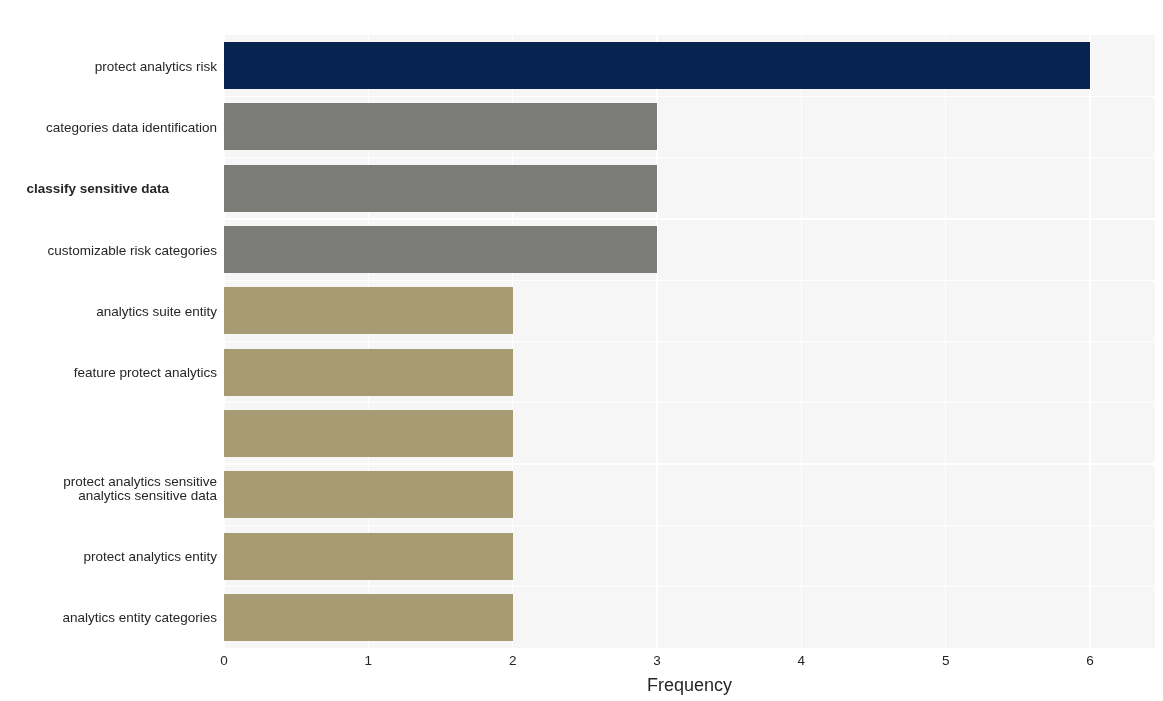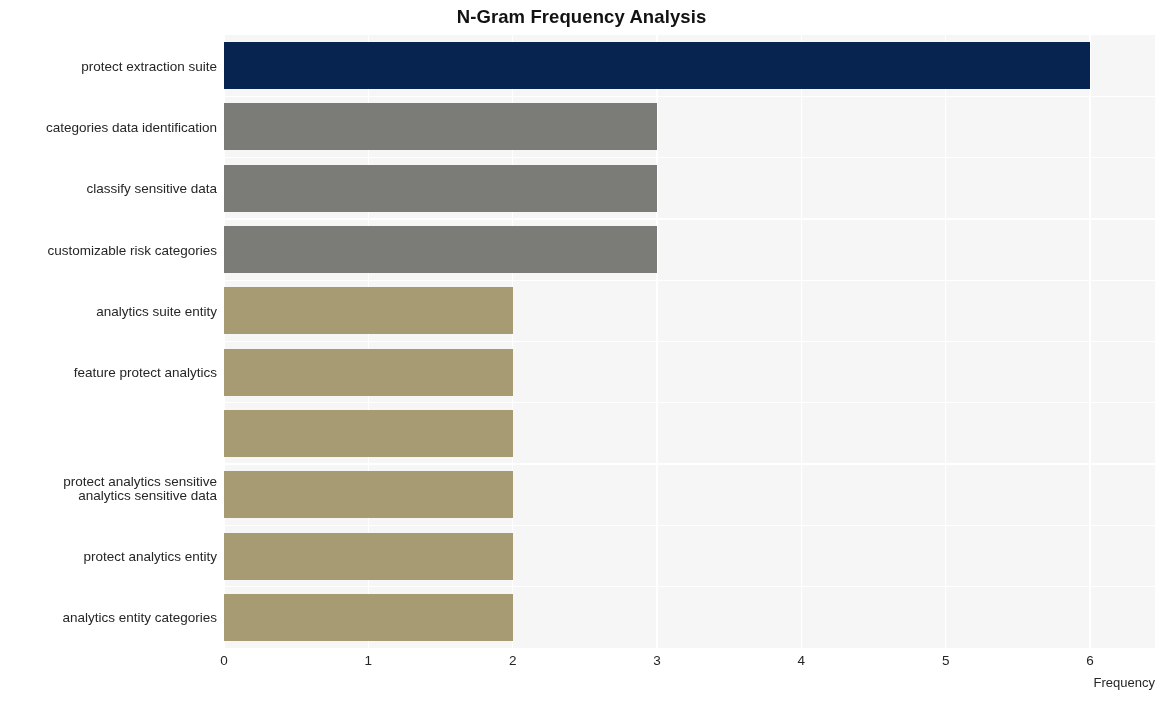--- a/index.html
+++ b/index.html
@@ -83,31 +83,30 @@
     font-size: 13.5px;
     color: #262626;
     transform: translateX(-50%);
     white-space: nowrap;
   }
   #xaxis-label {
     position: absolute;
     left: 224px;
     top: 675px;
     width: 931px;
-    text-align: right;
-    font-size: 13px;
+    text-align: center;
+    font-size: 18px;
     color: #262626;
   }
 </style>
 </head>
 <body>
 
 <div id="figure">
 
-  <div id="chart-title">N-Gram Frequency Analysis</div>
 
   <div id="plot-area">
     <div id="gridlines-v">
         <div class="gridline-v" style="left: -0.65px;"></div>
         <div class="gridline-v" style="left: 143.691px;"></div>
         <div class="gridline-v" style="left: 288.032px;"></div>
         <div class="gridline-v" style="left: 432.373px;"></div>
         <div class="gridline-v" style="left: 576.714px;"></div>
         <div class="gridline-v" style="left: 721.055px;"></div>
         <div class="gridline-v" style="left: 865.397px;"></div>
@@ -131,23 +130,23 @@
         <div class="bar" title="analytics suite enable: 2" style="width: 288.682px; height: 47px; top: 252.35px; background: rgb(166, 155, 114);"></div>
         <div class="bar" title="feature protect analytics: 2" style="width: 288.682px; height: 47px; top: 313.65px; background: rgb(166, 155, 114);"></div>
         <div class="bar" title="protect analytics sensitive: 2" style="width: 288.682px; height: 47px; top: 374.95px; background: rgb(166, 155, 114);"></div>
         <div class="bar" title="analytics sensitive data: 2" style="width: 288.682px; height: 47px; top: 436.25px; background: rgb(166, 155, 114);"></div>
         <div class="bar" title="protect analytics entity: 2" style="width: 288.682px; height: 47px; top: 497.55px; background: rgb(166, 155, 114);"></div>
         <div class="bar" title="analytics entity extraction: 2" style="width: 288.682px; height: 47px; top: 558.85px; background: rgb(166, 155, 114);"></div>
       </div>
   </div>
 
   <div id="ytick-layer">
-      <div class="ytick-inner" style="top: 65.65px; right: 946px;">protect extraction suite</div>
+      <div class="ytick-inner" style="top: 65.65px; right: 946px;">protect analytics risk</div>
       <div class="ytick-inner" style="top: 126.95px; right: 946px;">categories data identification</div>
-      <div class="ytick-inner" style="top: 188.25px; right: 946px;">classify sensitive data</div>
+      <div class="ytick-inner" style="top: 188.25px; right: 994px; font-weight: bold;">classify sensitive data</div>
       <div class="ytick-inner" style="top: 249.55px; right: 946px;">customizable risk categories</div>
       <div class="ytick-inner" style="top: 310.85px; right: 946px;">analytics suite entity</div>
       <div class="ytick-inner" style="top: 372.15px; right: 946px;">feature protect analytics</div>
       <div class="ytick-inner" style="top: 433.45px; right: 946px; margin-top: 48px;">protect analytics sensitive</div>
       <div class="ytick-inner" style="top: 494.75px; right: 946px;">analytics sensitive data</div>
       <div class="ytick-inner" style="top: 556.05px; right: 946px;">protect analytics entity</div>
       <div class="ytick-inner" style="top: 617.35px; right: 946px;">analytics entity categories</div>
     </div>
   <div id="xtick-layer">
       <div class="xtick" style="left: 224px;">0</div>

